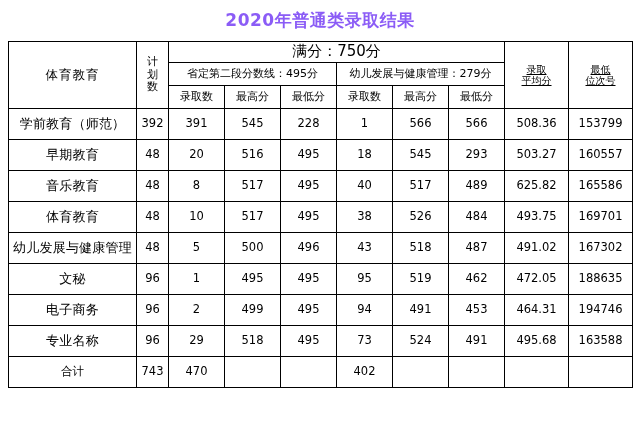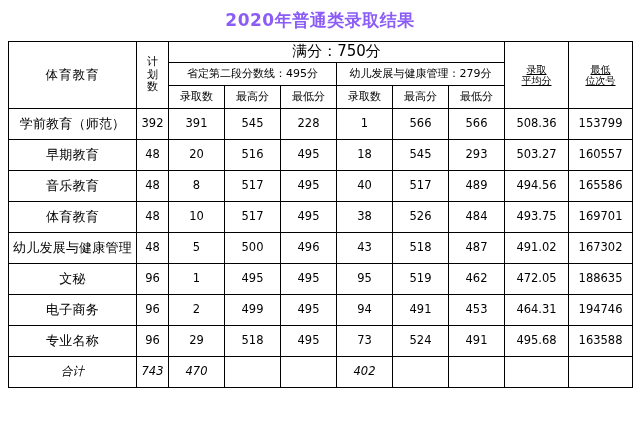--- a/index.html
+++ b/index.html
@@ -86,21 +86,20 @@
     height: 30px;
     font-size: 11.5px;
   }
   .major-cell {
     font-size: 13px;
     letter-spacing: 0.2px;
   }
   .total-row td {
     height: 30px;
     font-size: 11.5px;
-    font-style: italic;
   }
 </style>
 </head>
 <body>
 
 <div class="page">
 
   <div class="title">2020年普通类录取结果</div>
 
   <div class="table-wrap">
@@ -175,21 +174,21 @@
         </tr>
         <tr>
           <td class="row-cell major-cell">音乐教育</td>
           <td class="row-cell">48</td>
           <td class="row-cell">8</td>
           <td class="row-cell">517</td>
           <td class="row-cell">495</td>
           <td class="row-cell">40</td>
           <td class="row-cell">517</td>
           <td class="row-cell">489</td>
-          <td class="row-cell">494.56</td>
+          <td class="row-cell">625.82</td>
           <td class="row-cell">165586</td>
         </tr>
         <tr>
           <td class="row-cell major-cell">体育教育</td>
           <td class="row-cell">48</td>
           <td class="row-cell">10</td>
           <td class="row-cell">517</td>
           <td class="row-cell">495</td>
           <td class="row-cell">38</td>
           <td class="row-cell">526</td>

